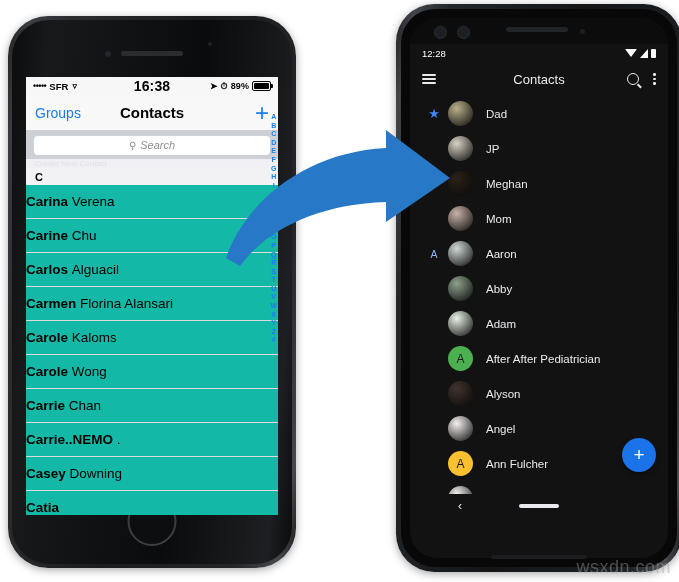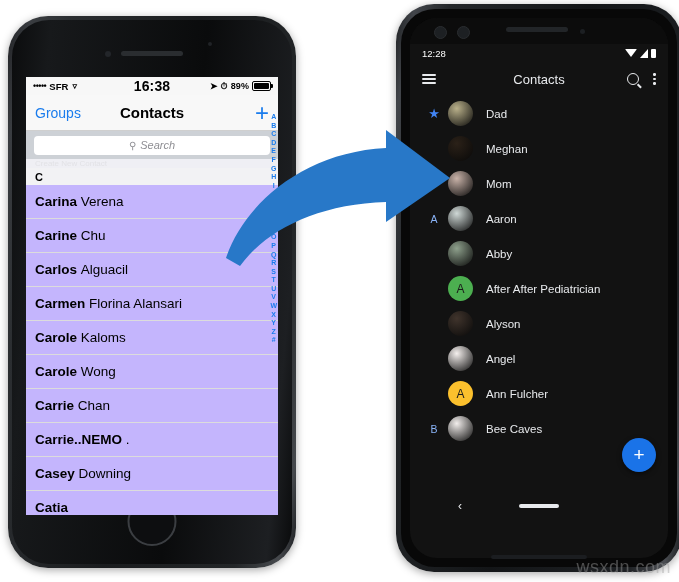--- a/index.html
+++ b/index.html
@@ -36,22 +36,22 @@
   .ios-nav .plus{margin-left:auto;color:#1a7ced;font-size:24px;line-height:1;font-weight:300;z-index:2;}
 
   .ios-searchbar{height:28px;background:#cdd1d6;display:flex;align-items:center;padding:0 8px;}
   .ios-search{flex:1;height:19px;background:#fff;border-radius:4px;display:flex;align-items:center;justify-content:center;gap:4px;}
   .ios-search .ph{font-size:11px;color:#8e8e93;font-style:italic;}
   .ios-search .mag{font-size:10px;color:#8e8e93;}
 
   .ios-ghost{height:9px;background:#efeff4;font-size:8px;color:#e2e2e6;padding-left:9px;line-height:9px;overflow:hidden;}
   .ios-sect{height:17px;background:#f2f2f4;font-size:11px;font-weight:700;color:#000;padding:0 9px;display:flex;align-items:center;}
   .ios-list{position:relative;}
-  .ios-row{height:33px;display:flex;align-items:center;padding:0 9px;font-size:13.5px;color:#000;
-    border-bottom:1px solid #dcdcdc;background:#c4b5fd;}
+  .ios-row{height:33px;display:flex;align-items:center;padding:0 0;font-size:13.5px;color:#000;
+    border-bottom:1px solid #dcdcdc;background:#14b8a6;}
   .ios-row b{font-weight:700;}
   .ios-row span{font-weight:400;}
   .ios-index{position:absolute;right:1px;top:36px;display:flex;flex-direction:column;align-items:center;
     font-size:7px;line-height:8.6px;color:#1a7ced;font-weight:700;}
 
   
   .android{position:absolute;left:396px;top:4px;width:286px;height:568px;
     background:linear-gradient(100deg,#1a1c1e 0%,#42454a 5%,#24272a 14%,#131517 50%,#1e2124 86%,#4a4d52 95%,#0f1113 100%);
     border-radius:38px;box-shadow:0 2px 8px rgba(0,0,0,.35);}
   .android-inner{position:absolute;left:5px;top:5px;right:5px;bottom:5px;border-radius:34px;background:#080808;}
@@ -257,37 +257,47 @@
         <div class="and-list" id="and-list">
           <div class="and-row">
               <div class="and-gutter">
                 <span class="star">★</span>
               </div>
               <div class="av" style="background: radial-gradient(circle at 35% 30%, rgb(185, 176, 138), rgba(0, 0, 0, 0.55));"></div>
               <div class="and-name">Dad</div>
             </div>
             <div class="and-row">
               <div class="and-gutter"></div>
+              <div class="av" style="background: radial-gradient(circle at 35% 30%, rgb(216, 210, 196), rgba(0, 0, 0, 0.55));"></div>
+              <div class="and-name">JP</div>
+            </div>
+            <div class="and-row">
+              <div class="and-gutter"></div>
               <div class="av" style="background: radial-gradient(circle at 35% 30%, rgb(43, 33, 24), rgba(0, 0, 0, 0.55));"></div>
               <div class="and-name">Meghan</div>
             </div>
             <div class="and-row">
               <div class="and-gutter"></div>
               <div class="av" style="background: radial-gradient(circle at 35% 30%, rgb(200, 178, 168), rgba(0, 0, 0, 0.55));"></div>
               <div class="and-name">Mom</div>
             </div>
             <div class="and-row">
               <div class="and-gutter">A</div>
               <div class="av" style="background: radial-gradient(circle at 35% 30%, rgb(207, 216, 214), rgba(0, 0, 0, 0.55));"></div>
               <div class="and-name">Aaron</div>
             </div>
             <div class="and-row">
               <div class="and-gutter"></div>
               <div class="av" style="background: radial-gradient(circle at 35% 30%, rgb(142, 160, 140), rgba(0, 0, 0, 0.55));"></div>
               <div class="and-name">Abby</div>
+            </div>
+            <div class="and-row">
+              <div class="and-gutter"></div>
+              <div class="av" style="background: radial-gradient(circle at 35% 30%, rgb(233, 242, 230), rgba(0, 0, 0, 0.55));"></div>
+              <div class="and-name">Adam</div>
             </div>
             <div class="and-row">
               <div class="and-gutter"></div>
               <div class="av" style="background: rgb(76, 175, 80);">A</div>
               <div class="and-name">After After Pediatrician</div>
             </div>
             <div class="and-row">
               <div class="and-gutter"></div>
               <div class="av" style="background: radial-gradient(circle at 35% 30%, rgb(64, 52, 44), rgba(0, 0, 0, 0.55));"></div>
               <div class="and-name">Alyson</div>

